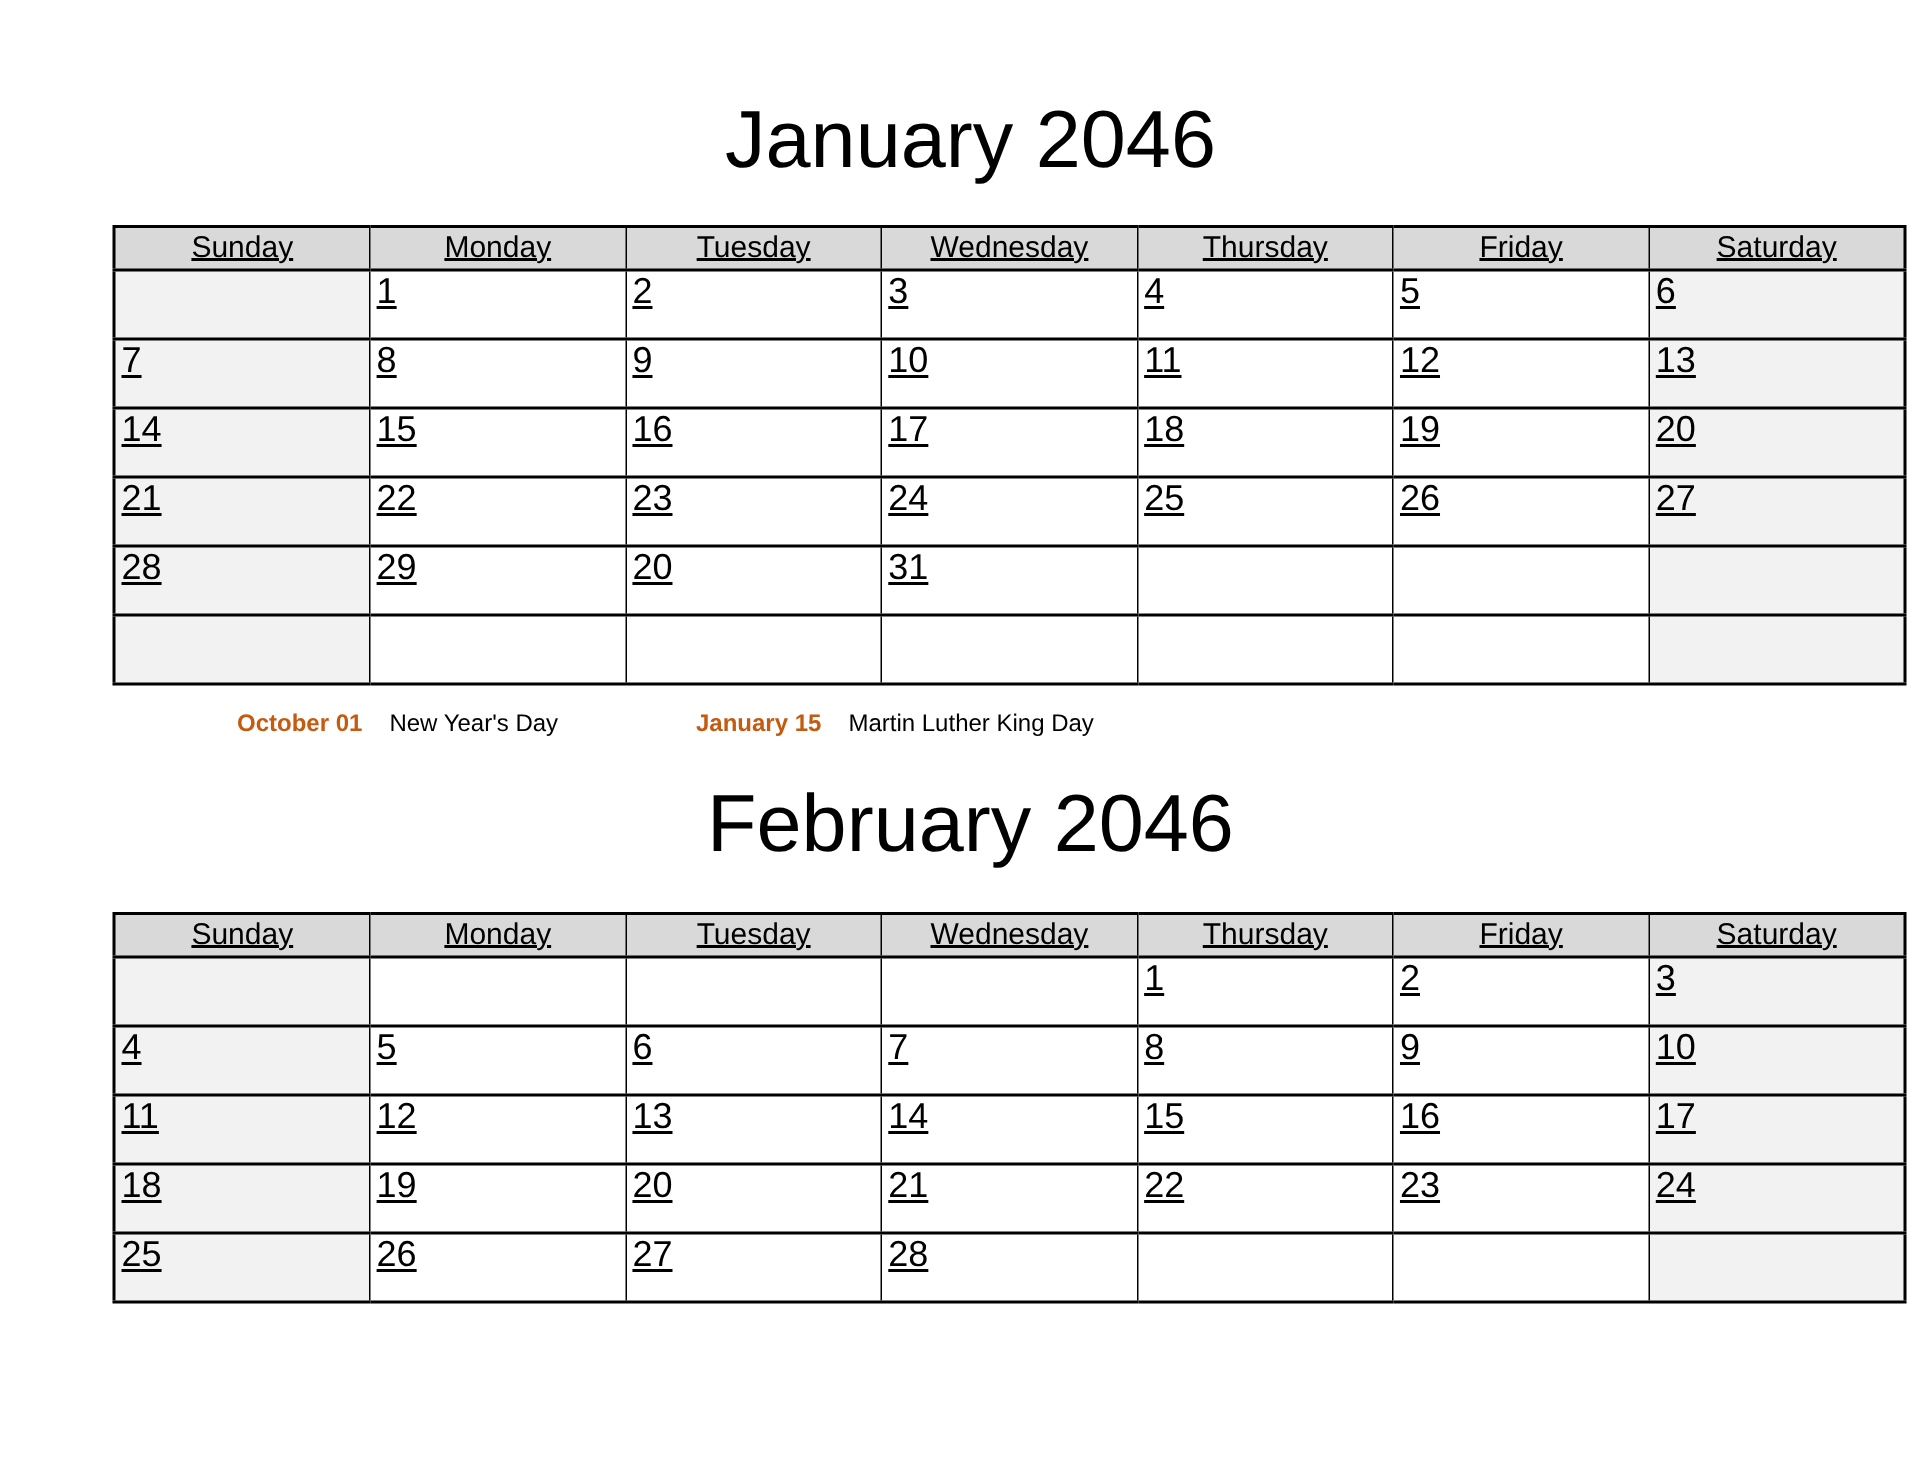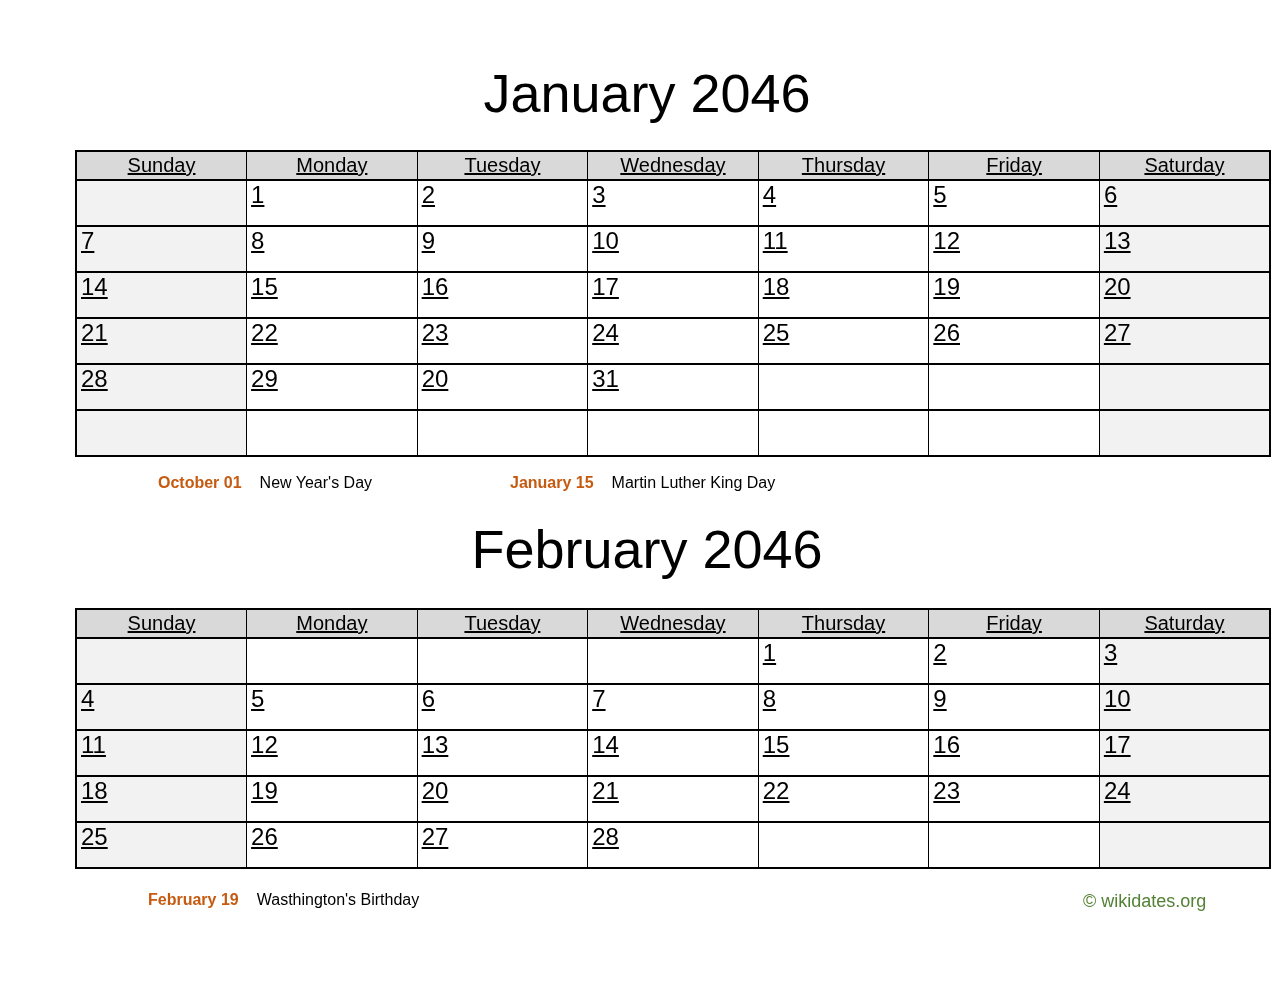--- a/index.html
+++ b/index.html
@@ -80,21 +80,21 @@
   #february-holidays { top: 891px; }
   .holiday-entry { position: absolute; top: 0; white-space: nowrap; }
   .holiday-date {
     color: var(--holiday_date, #c55a11);
     font-weight: bold;
     margin-right: 18px;
   }
   .holiday-name { color: #000000; text-align: right; }
 
   #holiday-jan-1 { left: 158px; }
-  #holiday-jan-2 { left: 510px; }
+  #holiday-jan-2 { left: 464px; }
   #holiday-feb-1 { left: 148px; }
 
   .credit {
     position: absolute;
     top: 0;
     left: 1083px;
     font-size: 18px;
     color: var(--credit_green, #538135);
     white-space: nowrap;
   }
@@ -241,20 +241,14 @@
           <td>26</td>
           <td>27</td>
           <td>28</td>
           <td></td>
           <td></td>
           <td class="weekend"></td>
         </tr>
       </tbody>
   </table>
 
-  <div class="holiday-row" id="february-holidays">
-    <div class="holiday-entry" id="holiday-feb-1">
-      <span class="holiday-date">February 19</span><span class="holiday-name">Wasthington's Birthday</span>
-    </div>
-    <div class="credit">© wikidates.org</div>
-  </div>
 
 </div>
 
 </body></html>

